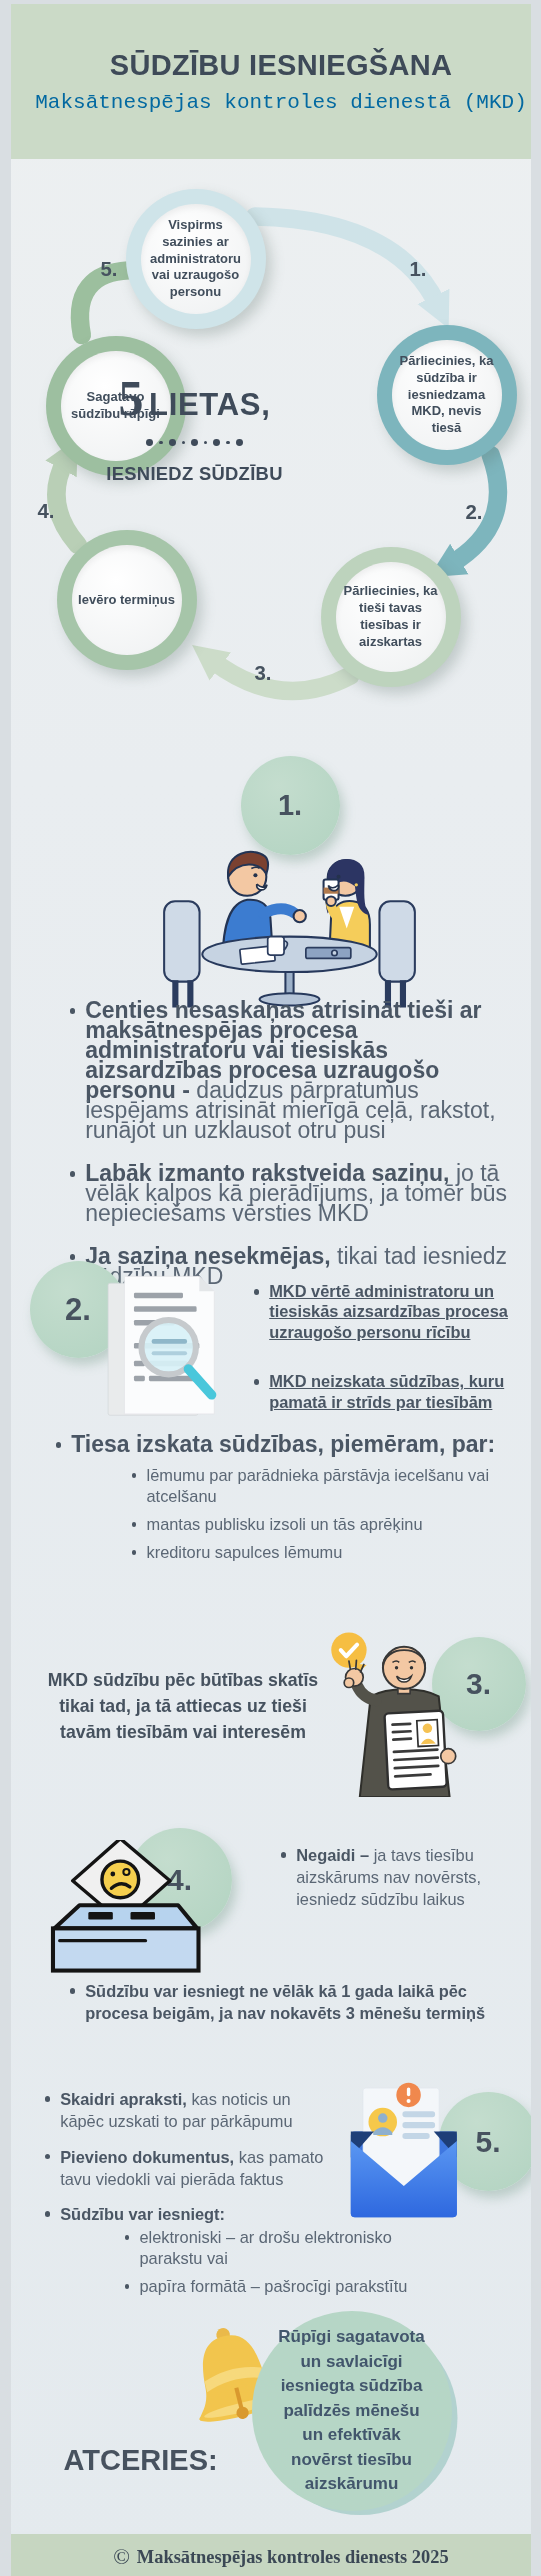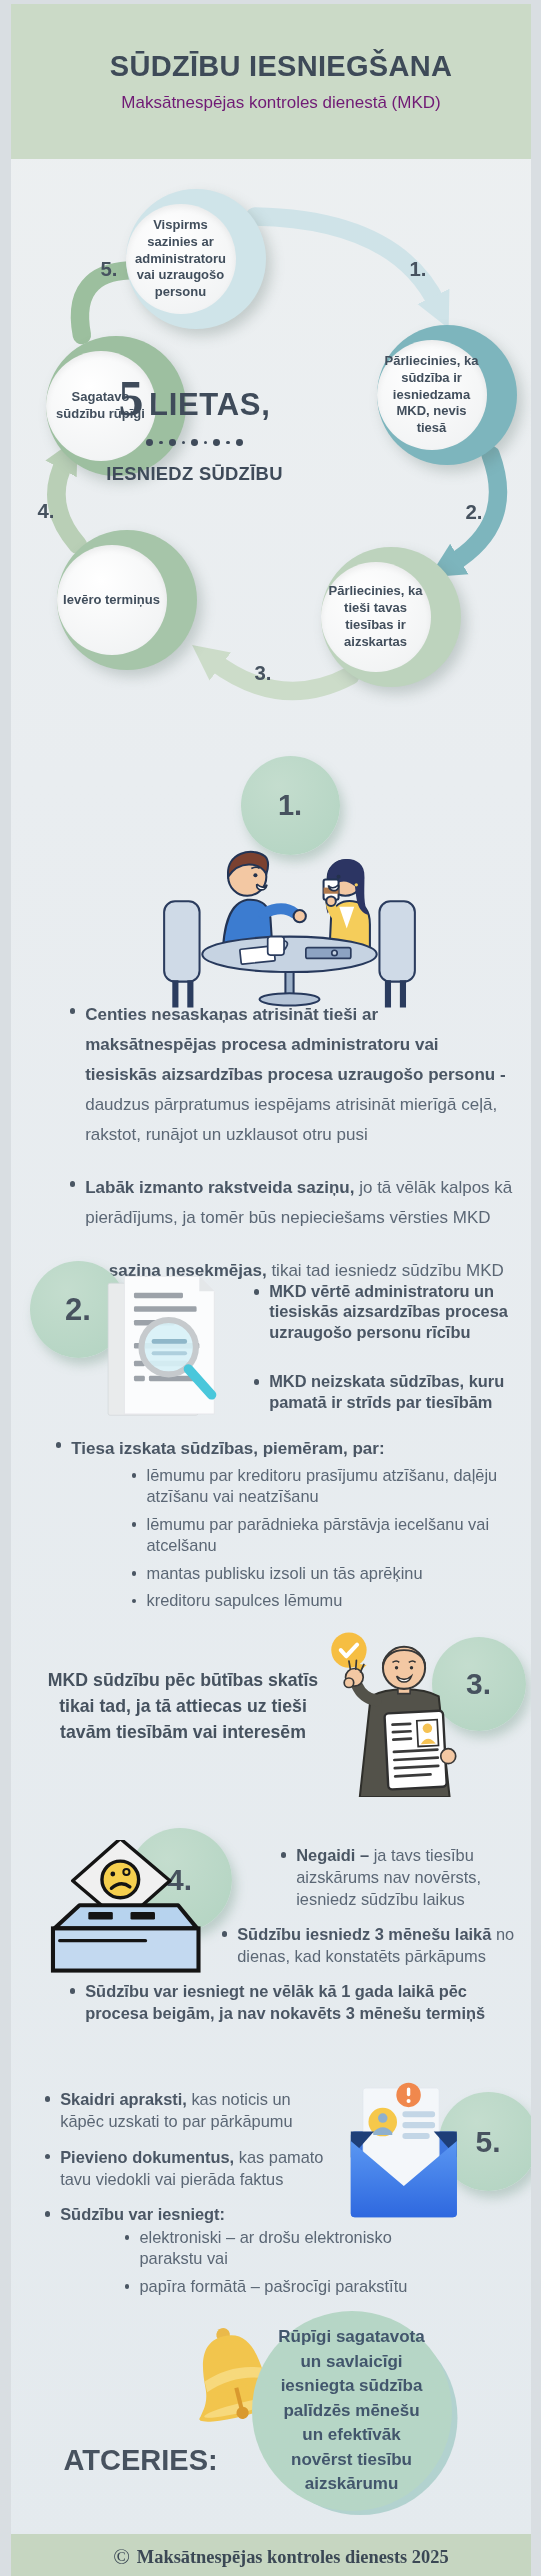--- a/index.html
+++ b/index.html
@@ -6,26 +6,26 @@
   .page{
     position:relative;width:520px;height:2576px;margin:4px auto;overflow:hidden;
     background:linear-gradient(180deg,#edf0f1 0%,#e9edf0 30%,#e4eaee 100%);
     font-family:"Liberation Sans",sans-serif;color:#4b5765;
   }
   .abs{position:absolute;}
   
   .hdr{position:absolute;left:0;top:0;width:541px;height:155px;background:#cbdac7;
        display:flex;flex-direction:column;align-items:center;justify-content:center;gap:9.5px;}
   .hdr h1{margin:0;font-size:29px;font-weight:800;letter-spacing:0.3px;color:#3e4a58;}
-  .hdr .sub{font-size:17px;font-weight:500;color:#701a75;}
+  .hdr .sub{font-size:21px;font-weight:500;color:#0369a1;font-family:Liberation Mono, monospace;}
   
   .cycle{position:absolute;left:0;top:155px;width:541px;height:581px;}
   .cycle svg.arrows{position:absolute;left:0;top:0;}
   .node{position:absolute;width:140px;height:140px;border-radius:50%;
-        display:flex;align-items:center;justify-content:flex-start;
+        display:flex;align-items:center;justify-content:center;
         box-shadow:5.5px 6.8px 12.3px rgba(90,110,105,.28);}
   .node .inner{width:110px;height:110px;border-radius:50%;
         background:radial-gradient(circle at 40% 32%,#ffffff,#eef0f1);
         box-shadow:inset 0 3.4px 6.8px rgba(0,0,0,.06);
         display:flex;align-items:center;justify-content:center;text-align:center;
         font-size:13px;font-weight:700;color:#414e5c;line-height:1.3;padding:0 4.1px;box-sizing:border-box;}
   .n-top{left:115px;top:30px;background:#cfe4e9;}
   .n-right{left:366px;top:166px;background:#7db5bd;}
   .n-br{left:310px;top:388px;background:#bdd3bd;}
   .n-bl{left:46px;top:371px;background:#a6c5a9;}
@@ -42,26 +42,26 @@
   .c-sub{font-size:18.4px;font-weight:800;letter-spacing:0.3px;line-height:31px;}
   
   .numcirc{position:absolute;border-radius:50%;
         background:radial-gradient(circle at 38% 30%,#c4ddce,#b2d3c1);
         box-shadow:4.1px 6.8px 11px rgba(110,150,130,.35);
         display:flex;align-items:center;justify-content:center;
         font-size:31px;font-weight:800;color:#47525f;}
   
   .bul{display:flex;gap:10.2px;margin:0 0 23px 0;}
   .bul .dot{flex:0 0 auto;width:5.5px;height:5.5px;border-radius:50%;background:#4a5663;margin-top:8.2px;}
-  .bul p{margin:0;font-size:17px;line-height:30px;color:#5b6775;}
+  .bul p{margin:0;font-size:23px;line-height:20px;color:#5b6775;}
   .bul p b{color:#4a5664;font-weight:700;}
   .tight .bul{margin-bottom:13.6px;}
   .tight .bul p{font-size:16.4px;line-height:22px;}
   .boldlist .bul p{font-size:16.4px;line-height:20.4px;}
-  .boldlist .bul{margin-bottom:29px;}
+  .boldlist .bul{margin-bottom:29px;text-decoration:underline;}
   .subs .bul{margin-bottom:6.8px;}
   .subs .bul p{font-size:16.4px;line-height:21px;}
   .subs .bul .dot{width:4.8px;height:4.8px;margin-top:8.2px;}
   
   .s3text{position:absolute;left:26px;top:1663px;width:293px;text-align:center;
           font-size:17.7px;line-height:26px;font-weight:700;color:#46525f;}
   
   .atceries{position:absolute;left:53px;top:2440px;width:177px;font-size:29px;font-weight:800;color:#47525f;}
   .remcirc{position:absolute;left:241px;top:2307px;width:200px;height:200px;border-radius:50%;
           background:#b6d6c6;box-shadow:8.2px 6.8px 0 -2.7px rgba(136,190,182,.55);
@@ -254,24 +254,20 @@
   </div>
 
   <div class="abs" style="left:45px;top:1430px;width:470px;">
     <div class="bul">
         <span class="dot"></span>
       <p><b>Tiesa izskata sūdzības, piemēram, par:</b></p>
       </div>
   </div>
 
   <div class="abs subs" style="left:121px;top:1461px;width:395px;">
-    <div class="bul">
-        <span class="dot"></span>
-        <p>lēmumu par kreditoru prasījumu atzīšanu, daļēju atzīšanu vai neatzīšanu</p>
-      </div>
     <div class="bul">
         <span class="dot"></span>
         <p>lēmumu par parādnieka pārstāvja iecelšanu vai atcelšanu</p>
       </div>
     <div class="bul">
         <span class="dot"></span>
         <p>mantas publisku izsoli un tās aprēķinu</p>
       </div>
     <div class="bul">
         <span class="dot"></span>
@@ -330,26 +326,20 @@
     <rect x="16" y="130" width="214" height="62" fill="#c3d9f0" stroke="#141414" stroke-width="6"></rect>
     <line x1="26" y1="148" x2="152" y2="148" stroke="#141414" stroke-width="5" stroke-linecap="round"></line>
   </svg>
 
   <div class="abs tight" style="left:270px;top:1840px;width:232px;">
     <div class="bul">
         <span class="dot"></span>
       <p><b>Negaidi –</b> <span>ja tavs tiesību aizskārums nav novērsts, iesniedz sūdzību laikus</span></p>
       </div>
   </div>
-  <div class="abs tight" style="left:211px;top:1919px;width:320px;">
-    <div class="bul">
-        <span class="dot"></span>
-      <p><b>Sūdzību iesniedz 3 mēnešu laikā</b> <span>no dienas, kad konstatēts pārkāpums</span></p>
-      </div>
-  </div>
   <div class="abs tight" style="left:59px;top:1976px;width:457px;">
     <div class="bul">
         <span class="dot"></span>
       <p><b>Sūdzību var iesniegt ne vēlāk kā 1 gada laikā pēc procesa beigām, ja nav nokavēts 3 mēnešu termiņš</b></p>
       </div>
   </div>
 
   <div class="abs tight" style="left:34px;top:2084px;width:293px;">
     <div class="bul">
         <span class="dot"></span>

